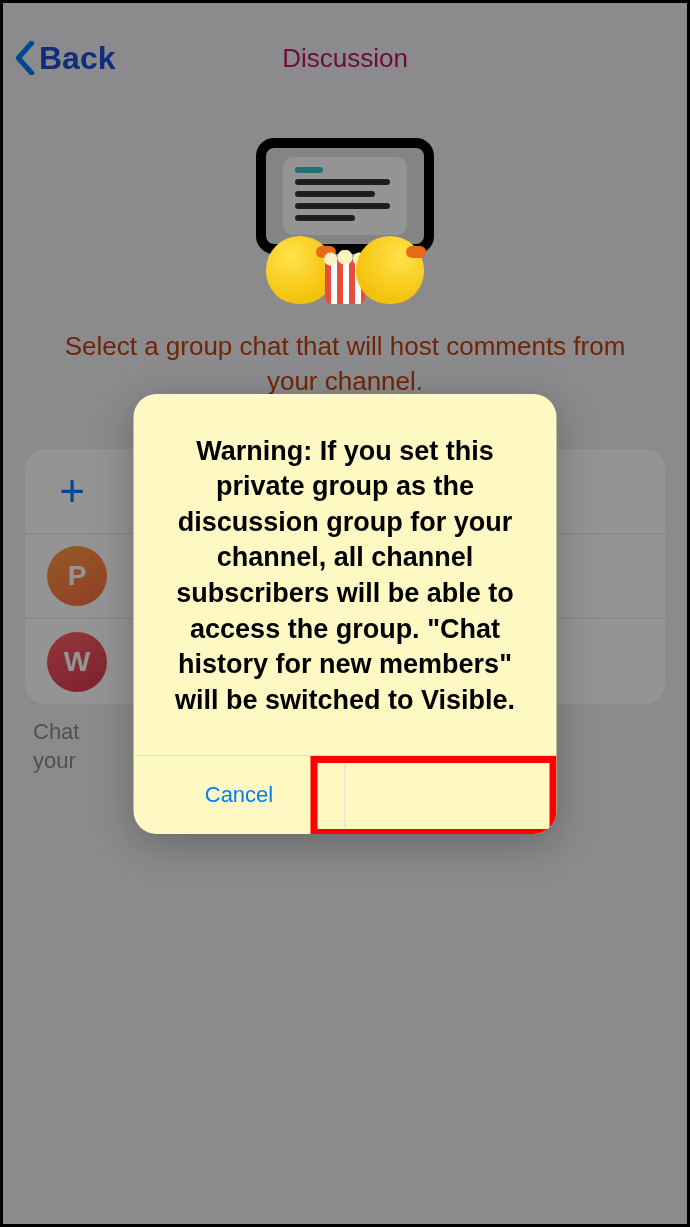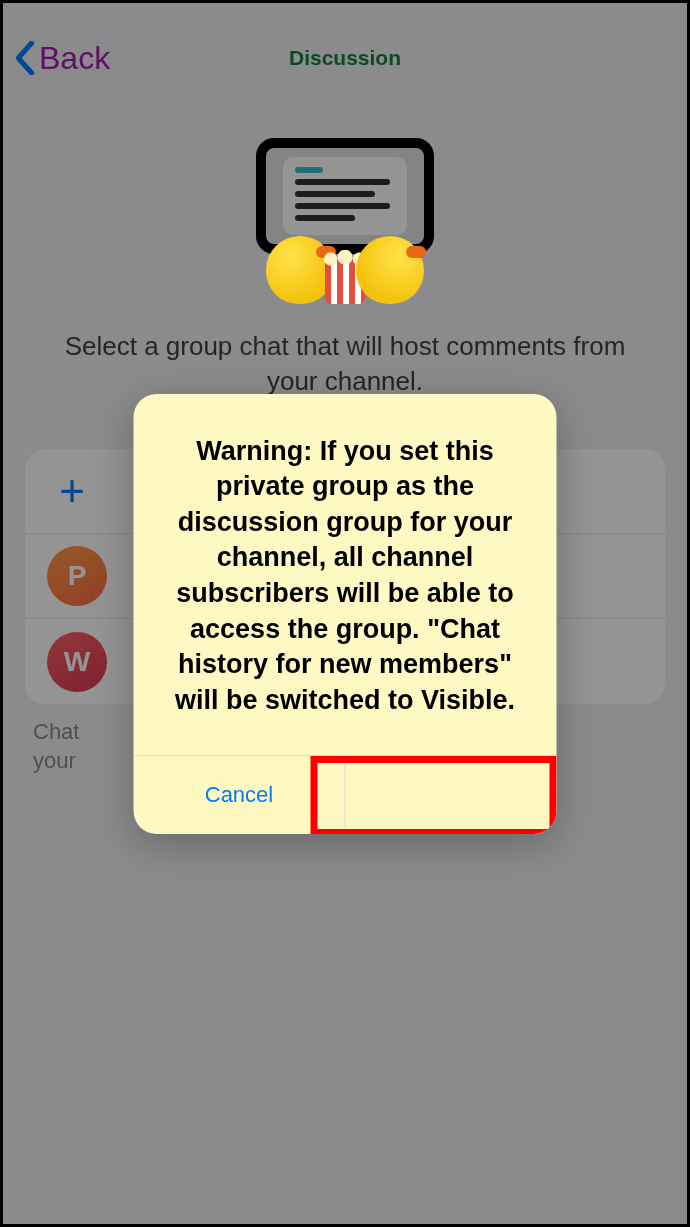--- a/index.html
+++ b/index.html
@@ -20,37 +20,38 @@
     .header {
       height: 100px;
       display: flex;
       align-items: center;
       position: relative;
       padding-top: 10px;
     }
     .back-btn {
       display: flex;
       align-items: center;
-      color: #a21caf;
+      color: #1d4ed8;
       font-size: 32px;
       padding-left: 12px;
       cursor: pointer;
+      font-weight: bold;
     }
     .back-chevron {
       width: 20px;
       height: 34px;
       margin-right: 4px;
     }
     .title {
       position: absolute;
       left: 50%;
       transform: translateX(-50%);
-      font-size: 21px;
-      font-weight: 700;
-      color: #15803d;
+      font-size: 26px;
+      font-weight: 400;
+      color: #be185d;
     }
     .illustration-wrap {
       display: flex;
       flex-direction: column;
       align-items: center;
       margin-top: 35px;
     }
     .tablet {
       width: 178px;
       height: 116px;
@@ -130,21 +131,21 @@
       content: '';
       position: absolute;
       top: -10px; left: -4px; right: -4px;
       height: 18px;
       background: radial-gradient(circle at 20% 50%, #fff3c4 6px, transparent 7px),
                   radial-gradient(circle at 50% 40%, #fff3c4 7px, transparent 8px),
                   radial-gradient(circle at 80% 50%, #fff3c4 6px, transparent 7px);
     }
     .subtext {
       text-align: center;
-      color: #404040;
+      color: #c2410c;
       font-size: 26px;
       line-height: 1.35;
       margin-top: 25px;
       padding: 0 40px;
     }
     .list-card {
       margin: 50px 22px 0 22px;
       background: #fff;
       border-radius: 20px;
       overflow: hidden;

